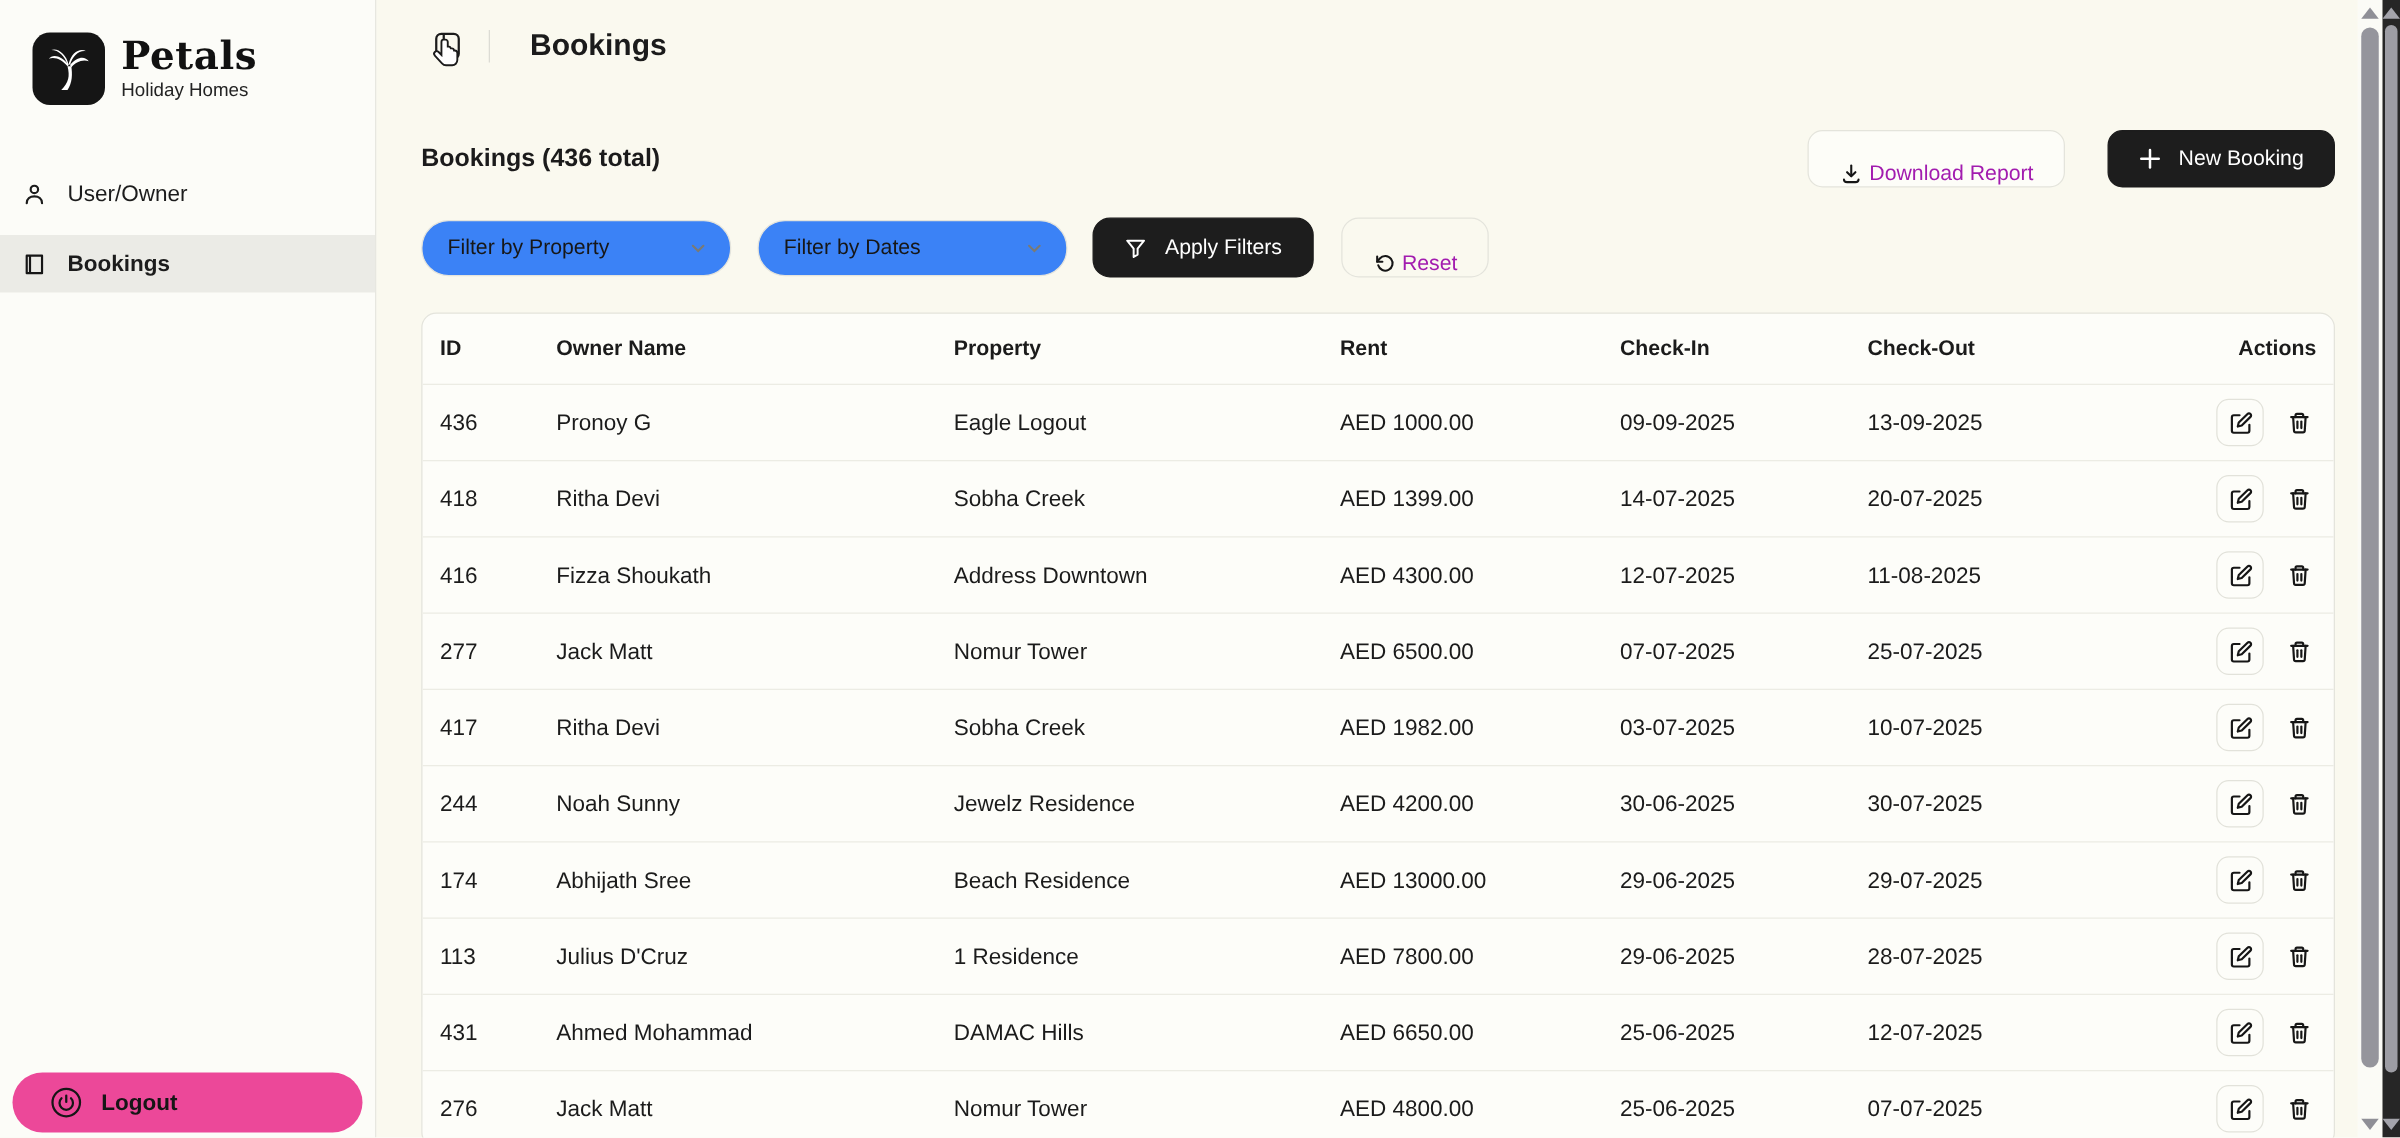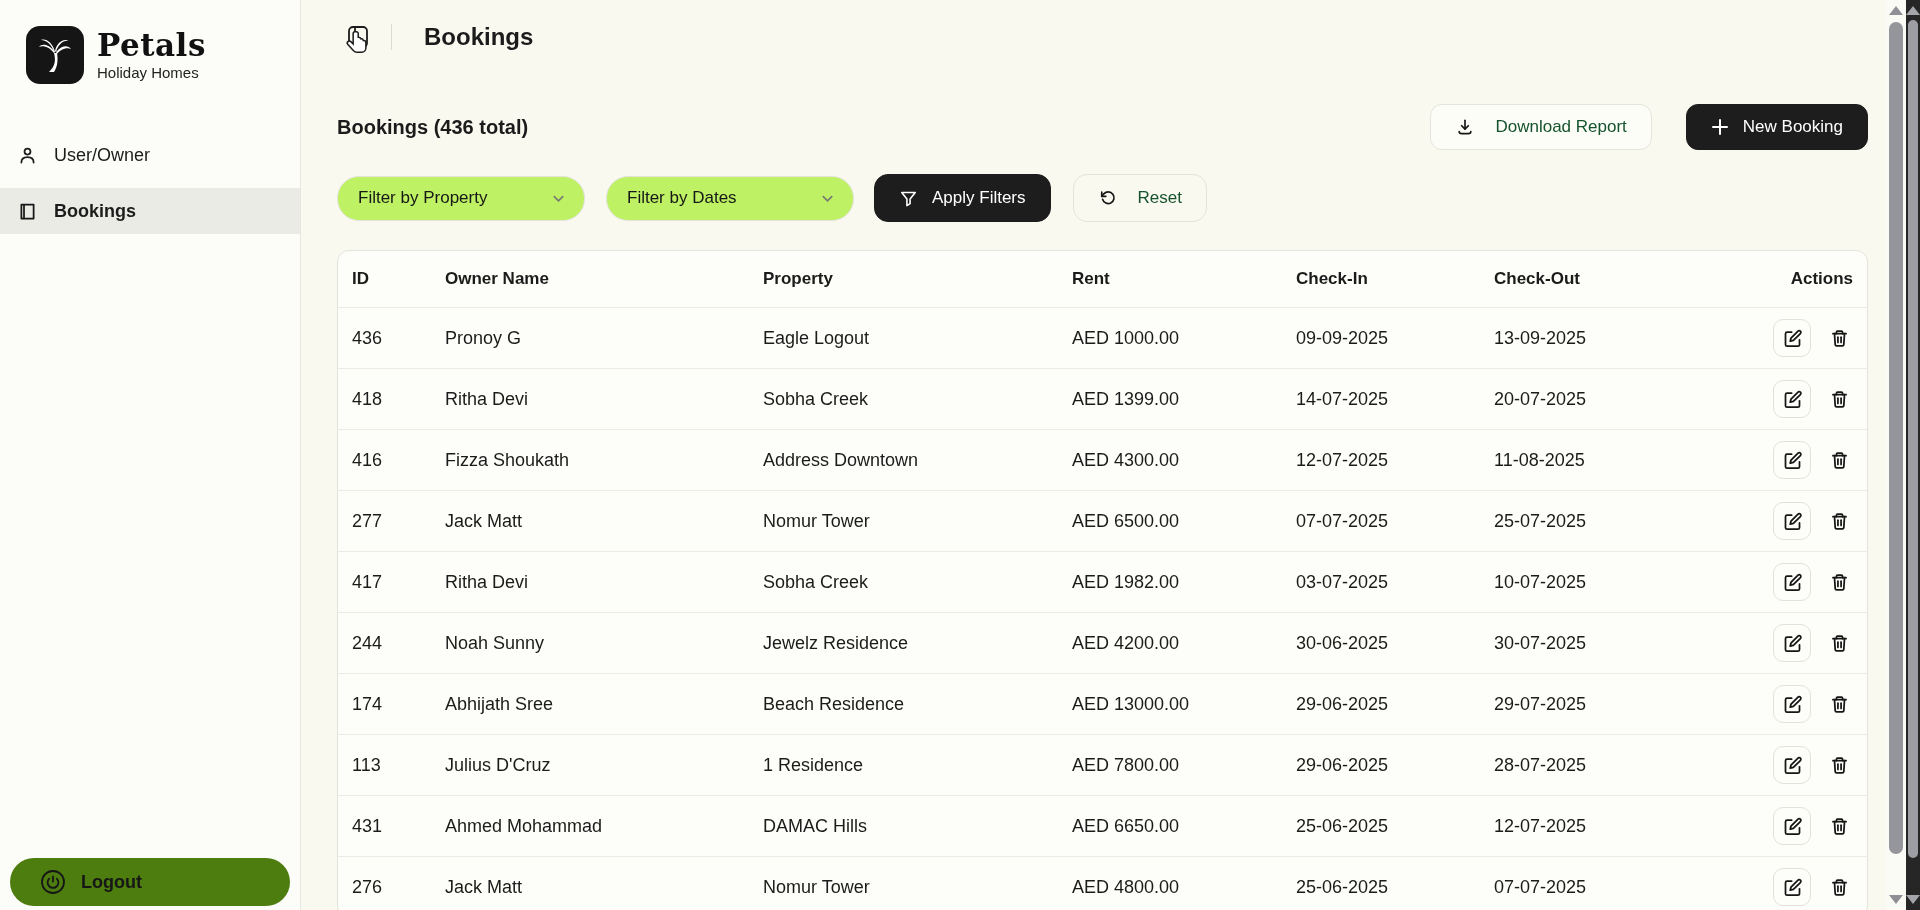--- a/index.html
+++ b/index.html
@@ -29,52 +29,52 @@
   .nav { margin-top:48px; }
   .nav-item {
     display:flex; align-items:center; gap:16px; height:46px; padding-left:17px;
     font-size:18px; color:#1c1c1c; cursor:pointer;
   }
   .nav-item + .nav-item { margin-top:10px; }
   .nav-item.active { background:#ebebe6; font-weight:bold; }
   .nav-item svg { flex:0 0 auto; }
   .logout-btn {
     position:absolute; left:10px; right:10px; bottom:4px; height:48px;
-    background:#4d7c0f; border:none; border-radius:24px;
+    background:#ec4899; border:none; border-radius:24px;
     display:flex; align-items:center; gap:15px; padding-left:30px;
     font-family:inherit; font-size:18px; font-weight:bold; color:#161616; cursor:pointer;
   }
   
   .main { position:absolute; left:317px; top:0; width:1569px; height:910px; }
   .topbar { display:flex; align-items:center; height:74px; padding-left:20px; }
   .toggle-btn {
     width:42px; height:42px; border:none; background:transparent; cursor:pointer;
     position:relative; display:flex; align-items:center; justify-content:center;
   }
   .cursor-hand { position:absolute; left:8px; top:14px; }
   .topbar-divider { width:1px; height:26px; background:#dcdcd4; margin:0 14px 0 12px; }
   .topbar-title { font-size:24px; font-weight:bold; margin-left:18px; }
   .content { padding:0 18px 0 20px; }
   .heading-row { display:flex; align-items:center; justify-content:space-between; margin-top:30px; }
   .page-heading { font-size:20px; font-weight:bold; }
   .heading-actions { display:flex; align-items:center; gap:34px; }
   .btn { font-family:inherit; font-size:17px; cursor:pointer; display:flex; align-items:center; justify-content:center; }
   .btn-outline {
     height:46px; padding:0 24px; background:#fdfdf8; border:1px solid #e4e4dc;
-    border-radius:12px; color:#14532d; gap:20px; font-weight:500;
+    border-radius:12px; color:#a21caf; gap:4px; font-weight:500;align-items:flex-end;
   }
   .btn-dark {
     height:46px; padding:0 24px; background:#1d1d1d; border:1px solid #1d1d1d;
     border-radius:12px; color:#fff; gap:14px; font-weight:500;
   }
   
   .filter-row { display:flex; align-items:center; margin-top:24px; }
   .select {
     width:248px; height:45px; border:1px solid #e4e4dc; border-radius:22px;
-    background:#bef264; display:flex; align-items:center; justify-content:space-between;
+    background:#3b82f6; display:flex; align-items:center; justify-content:space-between;
     padding:0 18px 0 20px; font-size:17px; color:#171717; cursor:pointer;gap:44px;
   }
   .select + .select { margin-left:21px; }
   .apply-btn { margin-left:20px; height:48px; border-radius:14px; padding:0 24px; }
   .reset-btn { margin-left:22px; height:48px; border-radius:14px; padding:0 24px; background:transparent; }
   
   .table-card {
     margin-top:28px; background:#fdfdf9; border:1px solid #e4e4dc; border-radius:12px;
     overflow:hidden;
   }

